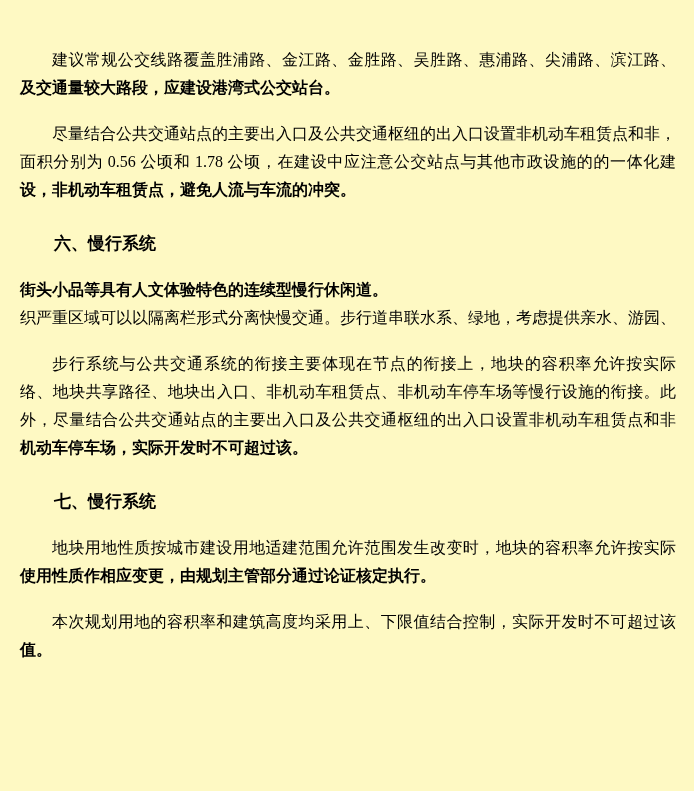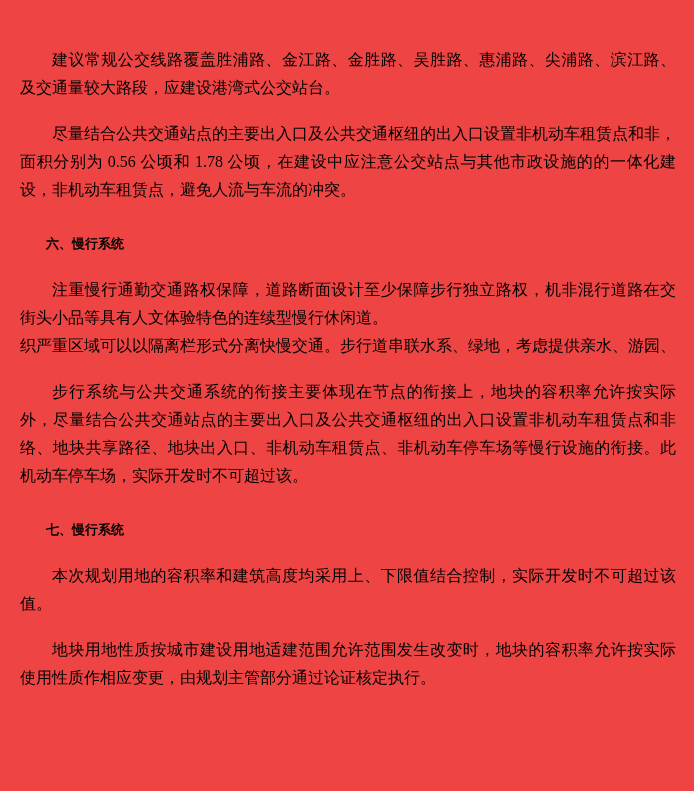--- a/index.html
+++ b/index.html
@@ -26,59 +26,59 @@
   }
   .line {
     line-height: 28px;
     text-align: justify;
     text-align-last: justify;
     white-space: normal;
   }
   .line.last {
     text-align: center;
     text-align-last: left;
+    font-weight: bold;
   }
   .line.first {
     text-indent: 2em;
   }
   .heading {
     font-weight: bold;
-    font-size: 13px;
+    font-size: 17px;
     line-height: 28px;
     text-indent: 2em;
     margin: 26px 0 18px 0;
   }
 </style>
 </head>
 <body>
 
-<div class="page" style="background: #ef4444; color: rgb(0, 0, 0);">
+<div class="page" style="background: #fef9c3; color: rgb(0, 0, 0);">
     <div class="paragraph">
       <div class="line first">建议常规公交线路覆盖胜浦路、金江路、金胜路、吴胜路、惠浦路、尖浦路、滨江路、</div>
       <div class="line last">及交通量较大路段，应建设港湾式公交站台。</div>
     </div>
     <div class="paragraph">
       <div class="line first">尽量结合公共交通站点的主要出入口及公共交通枢纽的出入口设置非机动车租赁点和非，</div>
       <div class="line">面积分别为 0.56 公顷和 1.78 公顷，在建设中应注意公交站点与其他市政设施的的一体化建</div>
       <div class="line last">设，非机动车租赁点，避免人流与车流的冲突。</div>
     </div>
     <div class="heading">六、慢行系统</div>
     <div class="paragraph">
-      <div class="line first">注重慢行通勤交通路权保障，道路断面设计至少保障步行独立路权，机非混行道路在交</div>
       <div class="line last">街头小品等具有人文体验特色的连续型慢行休闲道。</div>
       <div class="line">织严重区域可以以隔离栏形式分离快慢交通。步行道串联水系、绿地，考虑提供亲水、游园、</div>
     </div>
     <div class="paragraph">
       <div class="line first">步行系统与公共交通系统的衔接主要体现在节点的衔接上，地块的容积率允许按实际</div>
+      <div class="line">络、地块共享路径、地块出入口、非机动车租赁点、非机动车停车场等慢行设施的衔接。此</div>
       <div class="line">外，尽量结合公共交通站点的主要出入口及公共交通枢纽的出入口设置非机动车租赁点和非</div>
-      <div class="line">络、地块共享路径、地块出入口、非机动车租赁点、非机动车停车场等慢行设施的衔接。此</div>
       <div class="line last">机动车停车场，实际开发时不可超过该。</div>
     </div>
     <div class="heading">七、慢行系统</div>
     <div class="paragraph">
+      <div class="line first">地块用地性质按城市建设用地适建范围允许范围发生改变时，地块的容积率允许按实际</div>
+      <div class="line last">使用性质作相应变更，由规划主管部分通过论证核定执行。</div>
+    </div>
+    <div class="paragraph">
       <div class="line first">本次规划用地的容积率和建筑高度均采用上、下限值结合控制，实际开发时不可超过该</div>
       <div class="line last">值。</div>
-    </div>
-    <div class="paragraph">
-      <div class="line first">地块用地性质按城市建设用地适建范围允许范围发生改变时，地块的容积率允许按实际</div>
-      <div class="line last">使用性质作相应变更，由规划主管部分通过论证核定执行。</div>
     </div>
   </div>
 
 </body></html>

